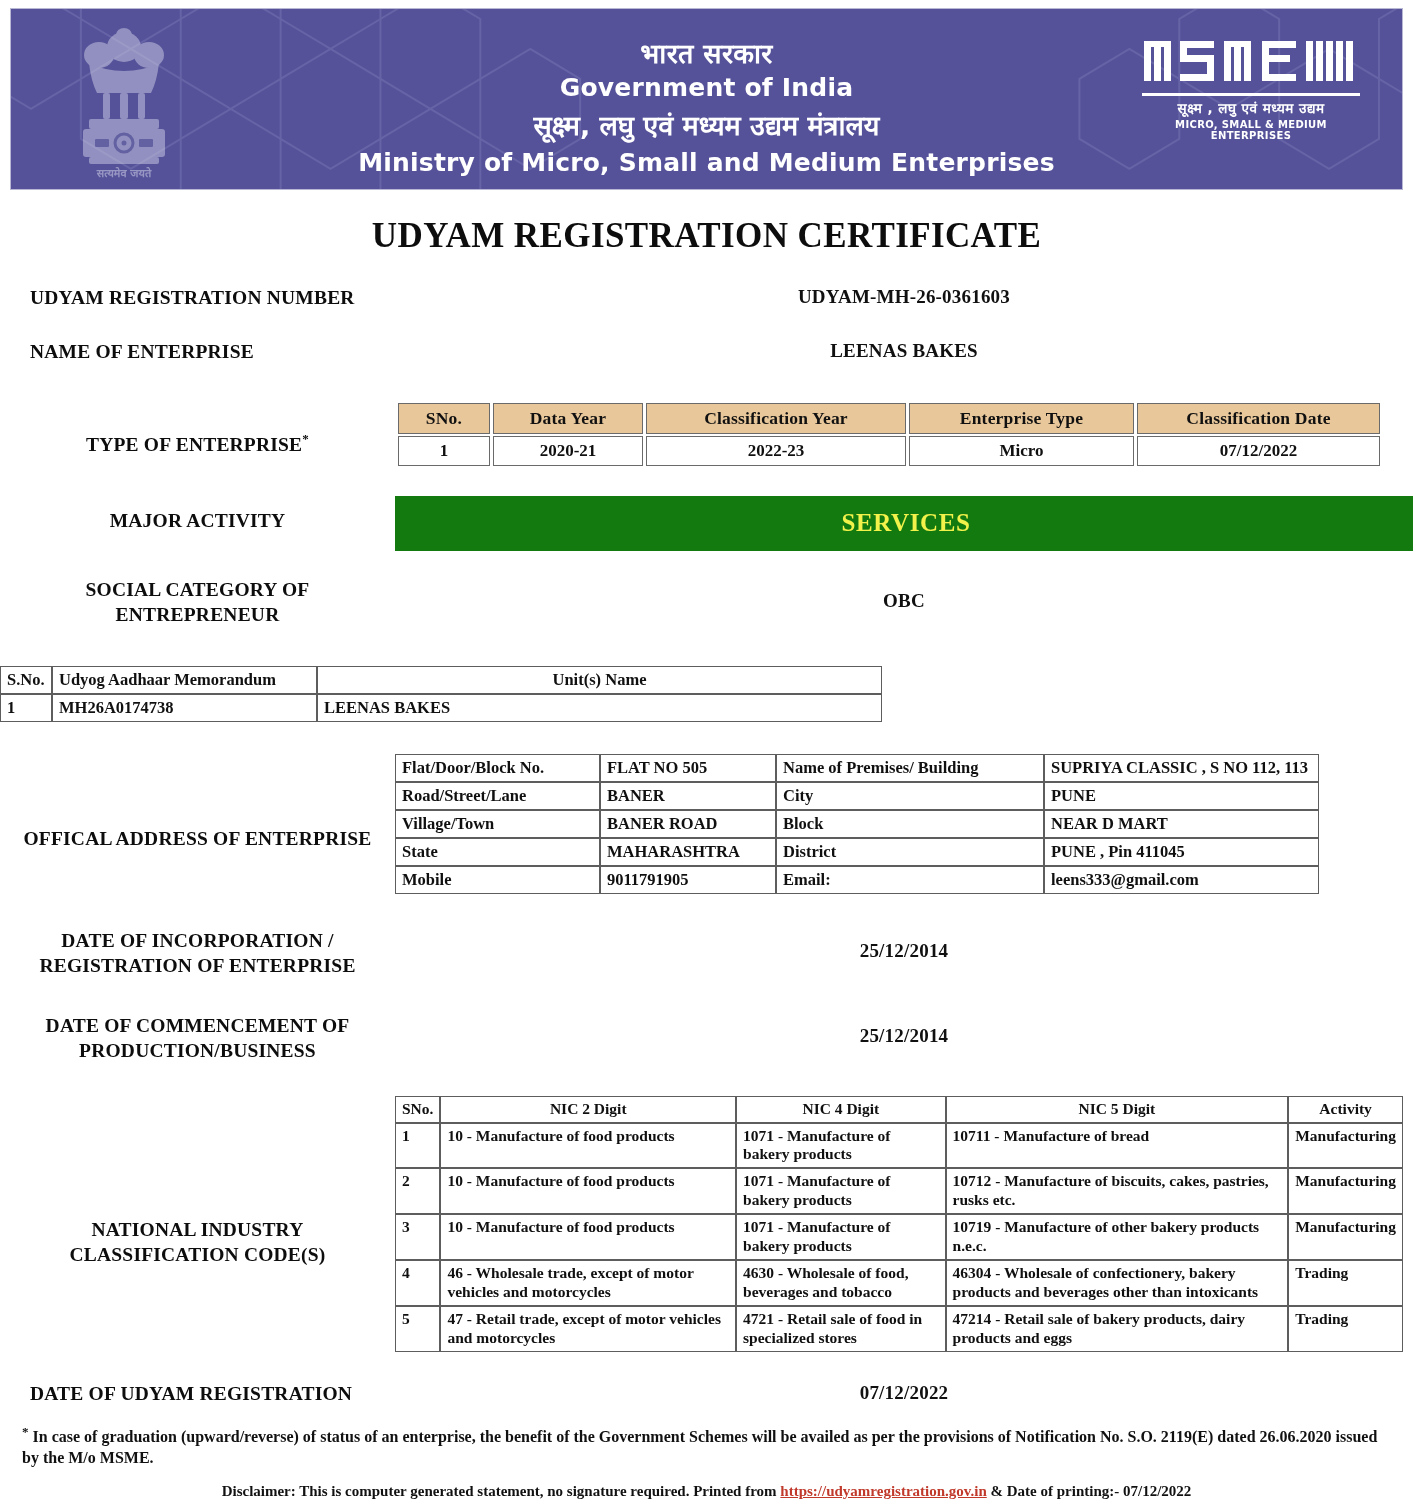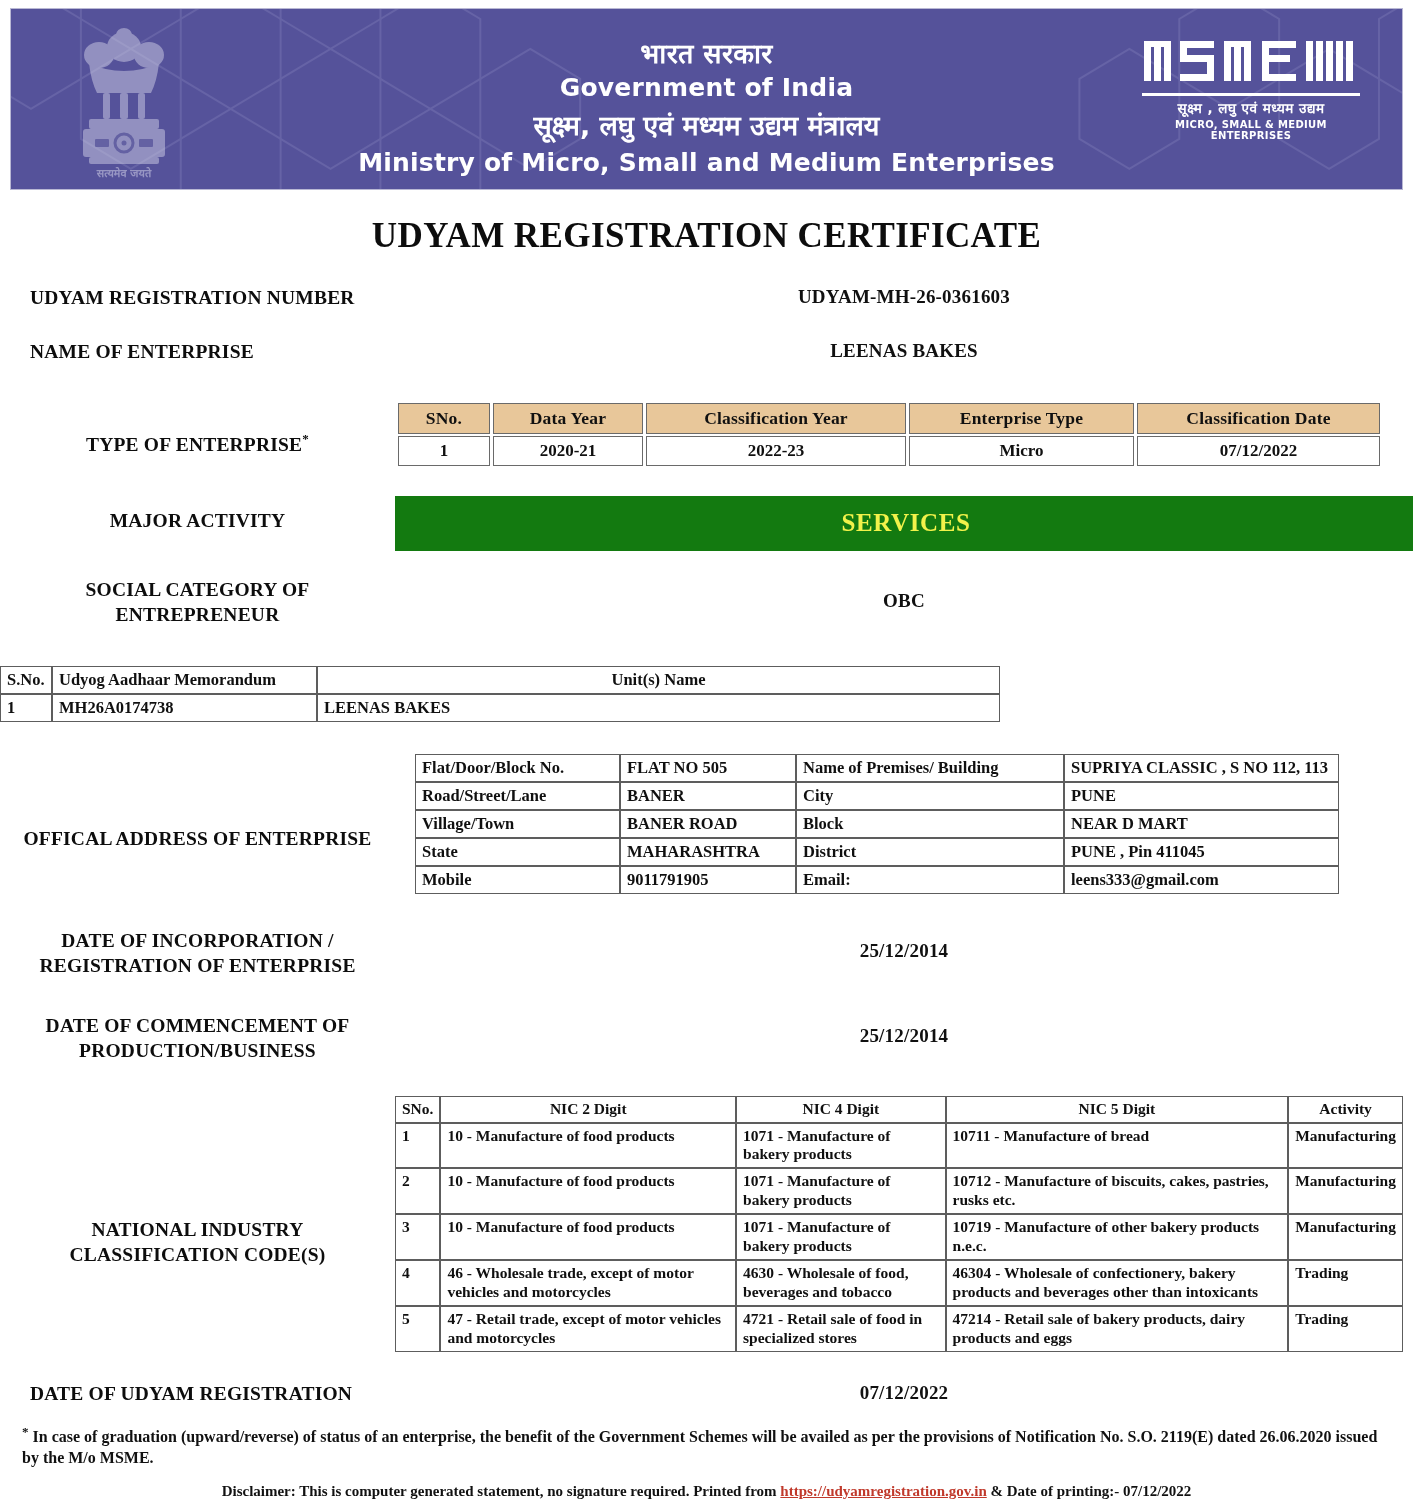--- a/index.html
+++ b/index.html
@@ -203,32 +203,32 @@
     color: #f2f24a;
     font-size: 25px;
     font-weight: 700;
     text-align: center;
     letter-spacing: .6px;
     padding: 13px 0 14px 0;
     box-sizing: border-box;
   }
 
   
-  .tbl-unit { width: 1000px; }
+  .tbl-unit { width: 882px; }
   .tbl-unit td {
     font-size: 16.5px;
     padding: 4px 7px;
     border: 1px solid #4a4a4a;
   }
   .tbl-unit .c-sno { width: 52px; text-align: left; }
   .tbl-unit .c-uam { width: 265px; text-align: left; }
   .tbl-unit .hdr-center { text-align: center; }
 
   
-  .tbl-addr { width: 924px; margin-left: 20px; }
+  .tbl-addr { width: 924px; }
   .tbl-addr td {
     font-size: 16.5px;
     padding: 5px 8px;
     border: 1px solid #4a4a4a;
     white-space: nowrap;
   }
   .tbl-addr .k1 { width: 205px; }
   .tbl-addr .v1 { width: 176px; }
   .tbl-addr .k2 { width: 268px; }
 

